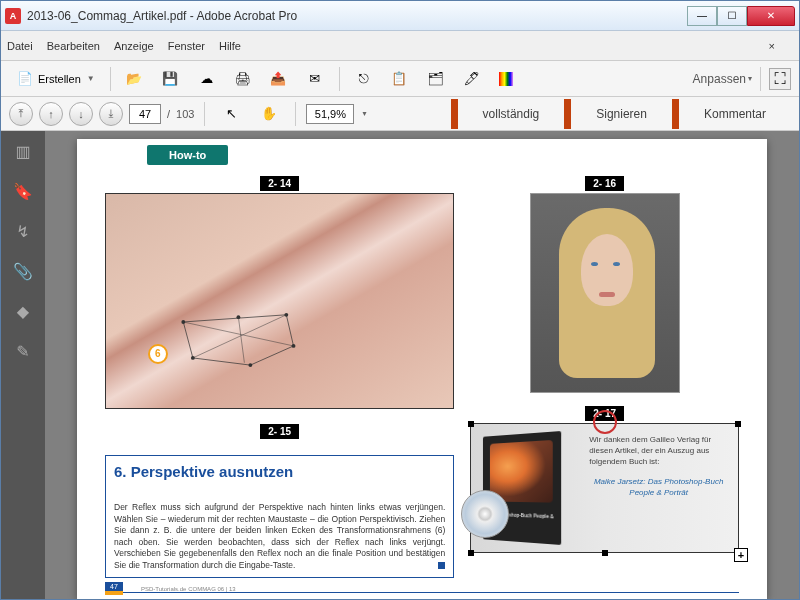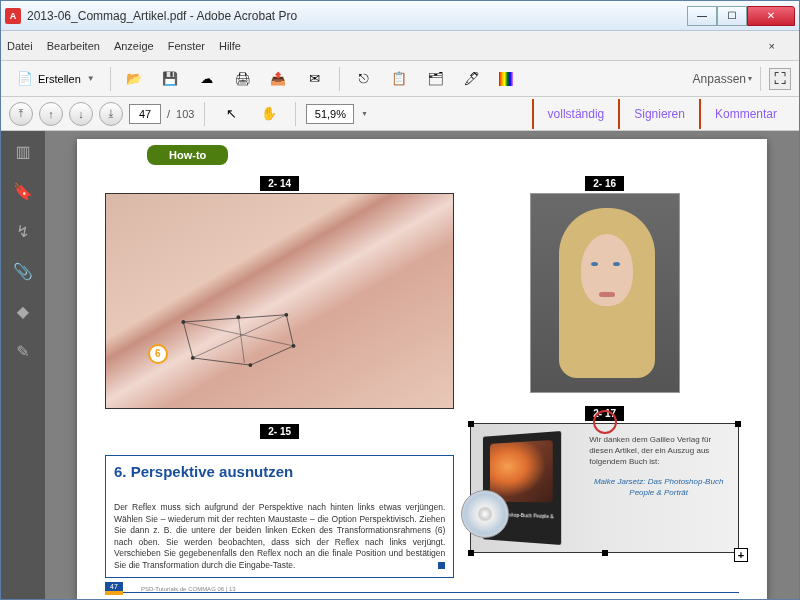--- a/index.html
+++ b/index.html
@@ -29,31 +29,31 @@
 .anpassen { font-size: 12px; color: #555; display: flex; align-items: center; cursor: pointer; }
 .fullscreen-icon { width: 22px; height: 22px; border: 1px solid #aaa; background: #eee; display: flex; align-items: center; justify-content: center; cursor: pointer; }
 
 
 .toolbar2 { height: 34px; background: #f5f5f5; display: flex; align-items: center; padding: 0 8px; border-bottom: 1px solid #ccc; gap: 6px; }
 .navbtn { width: 24px; height: 24px; border-radius: 50%; border: 1px solid #aaa; background: linear-gradient(#fff,#ddd); display: flex; align-items: center; justify-content: center; cursor: pointer; font-size: 11px; color: #555; }
 .page-input { width: 32px; height: 20px; border: 1px solid #888; text-align: center; font-size: 11px; }
 .page-total { font-size: 11px; color: #555; }
 .zoom-input { width: 48px; height: 20px; border: 1px solid #888; text-align: center; font-size: 11px; }
 .right-tabs { margin-left: auto; display: flex; gap: 0; }
-.right-tab { padding: 8px 14px; font-size: 12px; color: #8b5cf6; cursor: pointer; border-left: 2px solid #c2410c; }
+.right-tab { padding: 8px 25px; font-size: 12px; color: #404040; cursor: pointer; border-left: 7px solid #c2410c; }
 
 
 .main { flex: 1; display: flex; overflow: hidden; }
 .sidebar { width: 44px; background: #555; display: flex; flex-direction: column; align-items: center; padding-top: 8px; gap: 16px; }
 .side-icon { width: 28px; height: 24px; color: #aaa; display: flex; align-items: center; justify-content: center; cursor: pointer; font-size: 16px; }
 
 .doc-area { flex: 1; background: #808080; overflow: auto; position: relative; padding: 8px 16px; }
 .page { width: 690px; background: #fff; margin: 0 auto; box-shadow: 0 2px 8px rgba(0,0,0,.4); position: relative; padding: 6px 28px 8px 28px; min-height: 460px; }
 
-.howto-tab { position: absolute; top: 6px; left: 70px; background: #4d7c0f; color: #fff; font-weight: bold; font-size: 11px; padding: 4px 22px; border-radius: 8px; }
+.howto-tab { position: absolute; top: 6px; left: 70px; background: #0f766e; color: #fff; font-weight: bold; font-size: 11px; padding: 4px 22px; border-radius: 2px; }
 
 .content { display: flex; gap: 16px; margin-top: 28px; }
 .col-left { flex: 1.3; }
 .col-right { flex: 1; }
 
 .fig-label { display: inline-block; background: #000; color: #fff; font-size: 10px; font-weight: bold; padding: 2px 8px; margin: 0 auto 2px; }
 .fig-label-wrap { text-align: center; }
 
 .img-big { width: 100%; height: 216px; background: linear-gradient(150deg,#d9b8a8 0%,#e8c8b8 35%,#c89080 40%,#f0d8d0 50%,#d8a898 60%,#e8c8b8 100%); border: 1px solid #333; position: relative; }
 .lips-mesh { position: absolute; left: 16%; top: 54%; width: 44%; height: 28%; }

